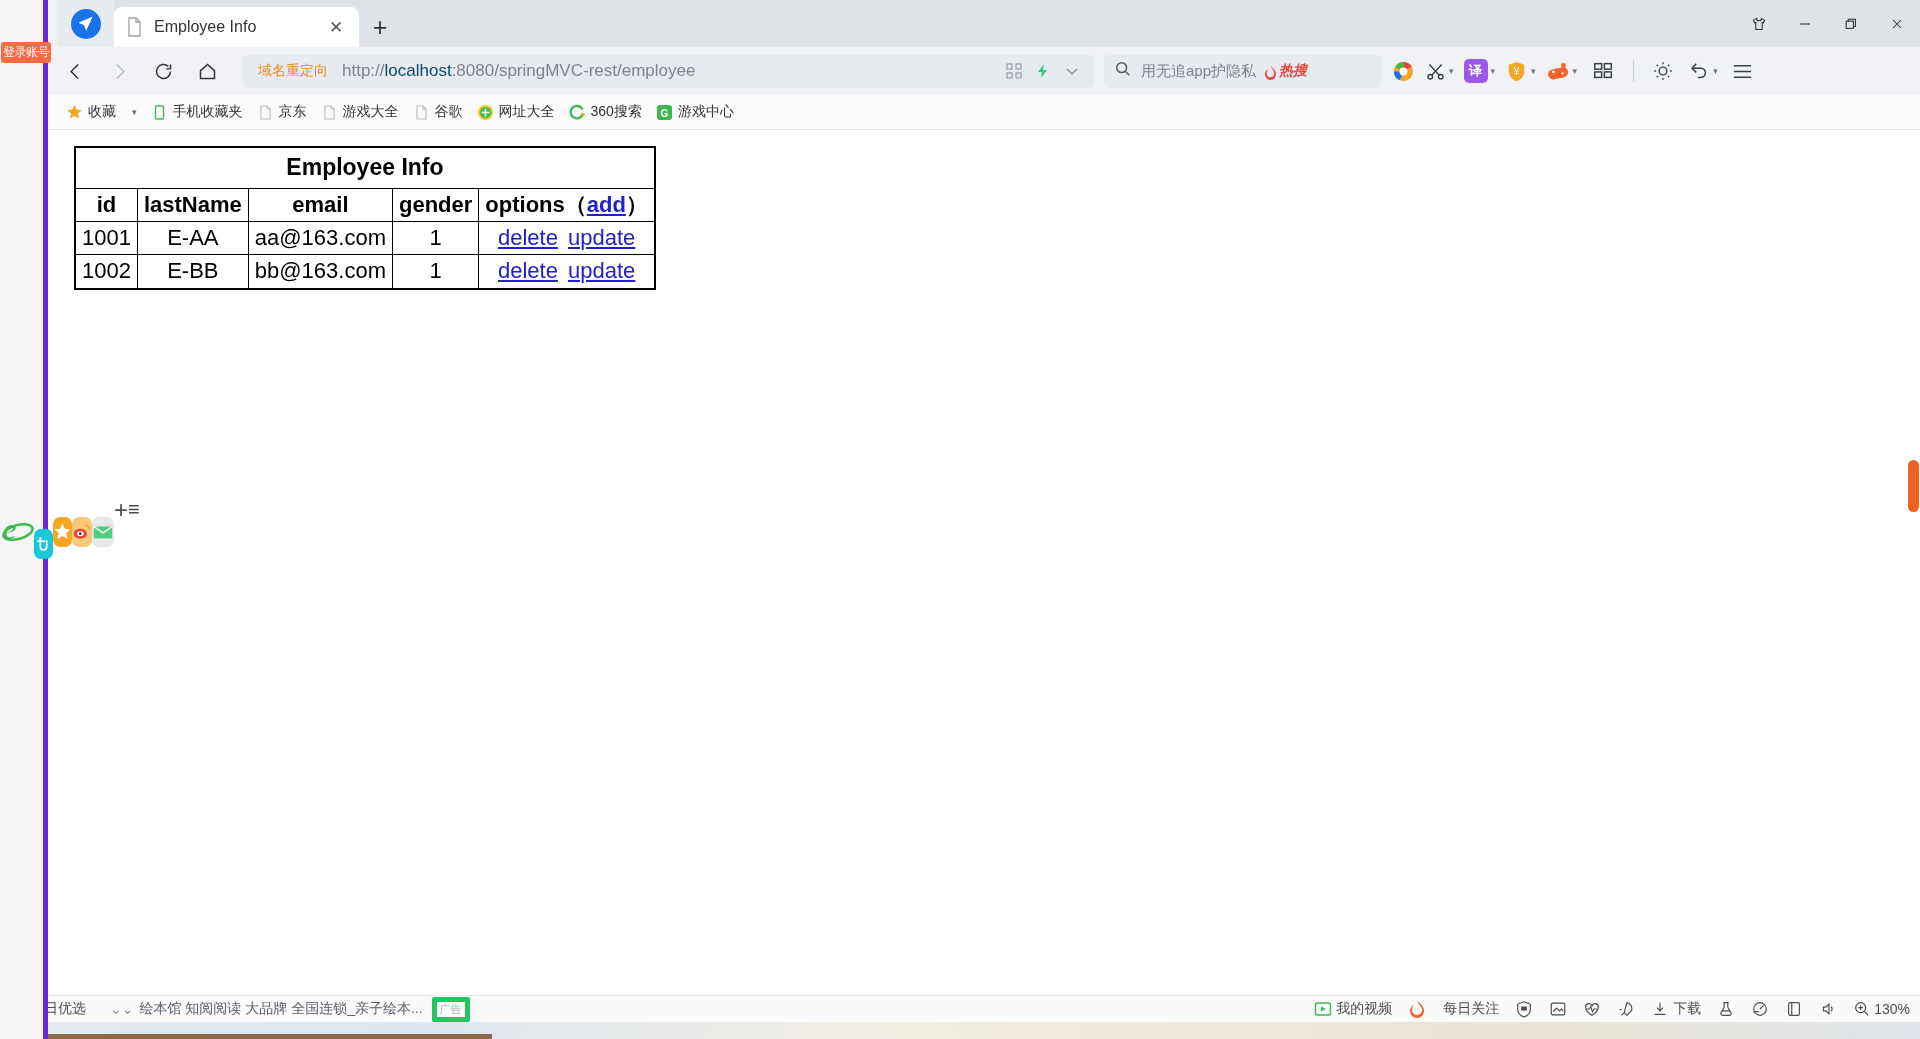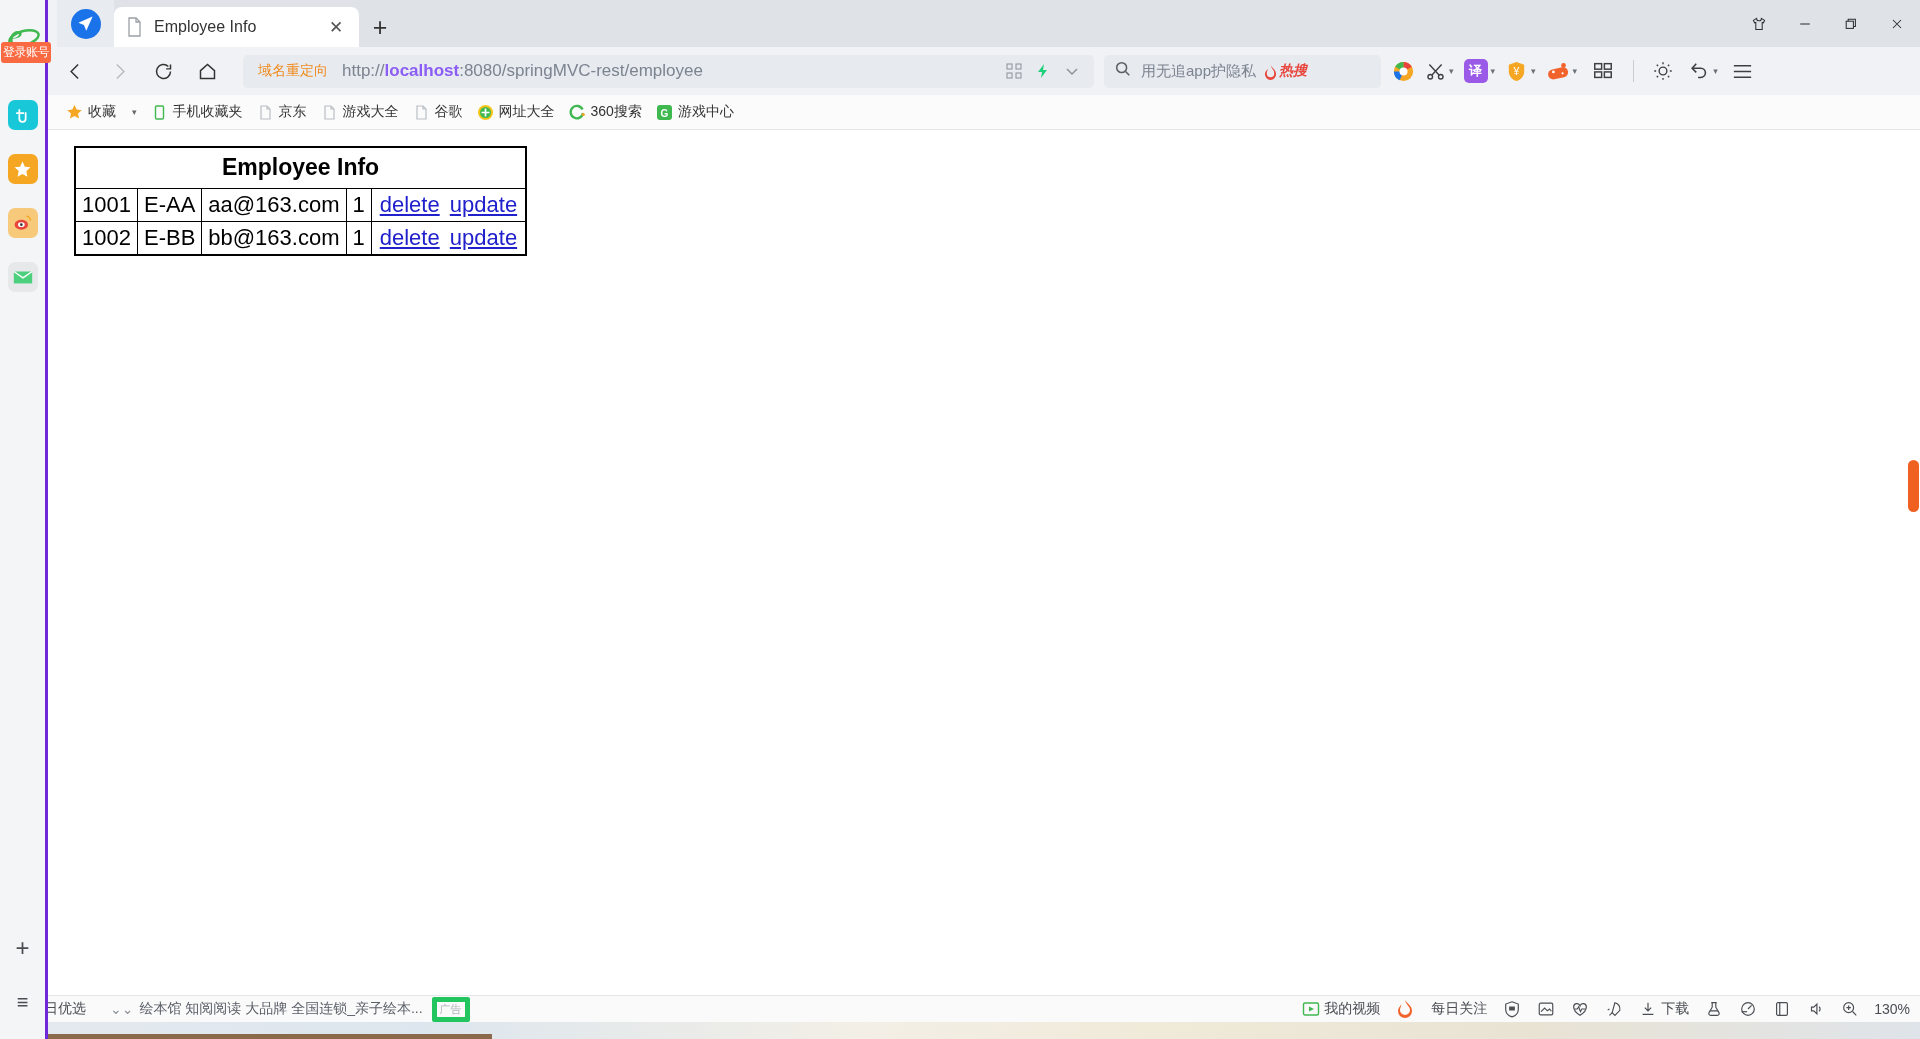--- a/index.html
+++ b/index.html
@@ -73,21 +73,21 @@
     padding: 0 9px; max-width: 851px; justify-content: space-between;
   }
   .url-badge {
     font-size: 14px; color:#ef8c1f; margin-right: 14px;
     white-space: nowrap; padding-left: 6px;
   }
   .url-text {
     flex:1; font-size: 17px; color:#7c8490; white-space: nowrap;
     overflow:hidden; text-overflow: ellipsis;
   }
-  .url-text b { color:#8b5cf6; font-weight: 700; }
+  .url-text b { color:#0c4a6e; font-weight: 400; }
   .url-icon { width:26px; height:26px; display:flex; align-items:center;
     justify-content:center; margin-left:3px; color:#8a9099; }
   .url-icon svg { width:16px; height:16px; }
 
   .searchbar {
     width: 277px; height: 33px; background:#e7eaef; border-radius:5px;
     display:flex; align-items:center; padding: 0 10px; margin-right: 6px;
   }
   .search-ph { font-size:15px; color:#7c8490; margin-left:9px; white-space:nowrap; }
   .hot-badge {
@@ -116,22 +116,22 @@
     margin-right: 2px; font-size:14px; color:#333; white-space:nowrap;
   }
   .bm:first-child { margin-left: 60px; }
   .bm-ico { width:17px; height:17px; margin-right:5px; flex:0 0 17px;
     display:flex; align-items:center; justify-content:center; }
   .bm-caret { font-size:9px; color:#666; padding: 0 8px; }
 
   
   .sidebar {
     position:absolute; top:0; left:0; width:48px; height:1039px;
-    background:#f4f5f7; border-right:3px solid #6d28d9;
-    display:flex; flex-direction:column; align-items:center; z-index: 20;
+    background:#f4f5f7; border-right:5px solid #6d28d9;
+    display:flex; flex-direction:row; align-items:center; z-index: 20;
   }
   .sb-logo { margin-top:18px; width:34px; height:34px; position:relative; }
   .sb-login {
     position:absolute; top:42px; left:1px; background:#fa6a42; color:#fff;
     font-size:12px; padding:2px 2px; border-radius:3px; white-space:nowrap;
     letter-spacing:-0.5px; z-index: 21;
   }
   .sb-item {
     width:30px; height:30px; border-radius:7px; margin-top:24px;
     display:flex; align-items:center; justify-content:center;
@@ -501,20 +501,29 @@
     </span>
     <span>游戏中心</span>
   </div>
 </div>
 
 <div class="page">
   <table class="emp">
     <tbody>
       <tr>
         <td class="title-cell" colspan="5">Employee Info</td>
+      </tr>
+      <tr>
+        <th>id</th>
+        <th>lastName</th>
+        <th>email</th>
+        <th>gender</th>
+        <th>
+          <span>options（</span><a href="#">add</a><span>）</span>
+        </th>
       </tr>
 
       <tr>
         <td>1001</td>
         <td>E-AA</td>
         <td>aa@163.com</td>
         <td>1</td>
         <td class="opt-cell">
           <a href="#">delete</a>
           <a href="#">update</a>
@@ -621,20 +630,20 @@
       <svg viewBox="0 0 20 20" fill="none" stroke="#4a4d52" stroke-width="1.3">
         <path d="M5 8h2.5L11 4.5v11L7.5 12H5z"></path>
           <path d="M13.5 7.5a3.5 3.5 0 0 1 0 5"></path>
         </svg>
     </div>
     <div class="sb-r-item">
       <svg viewBox="0 0 20 20" fill="none" stroke="#4a4d52" stroke-width="1.3">
         <circle cx="8.5" cy="8.5" r="5.5"></circle>
           <path d="M12.8 12.8L17 17M6 8.5h5M8.5 6v5"></path>
         </svg>
-      <span style="margin-left:15px;">130%</span>
+      <span style="margin-left:3px;">130%</span>
     </div>
   </div>
 </div>
 
 <div class="taskbar">
   <div class="taskbar-dark"></div>
 </div>
 
 </body></html>

